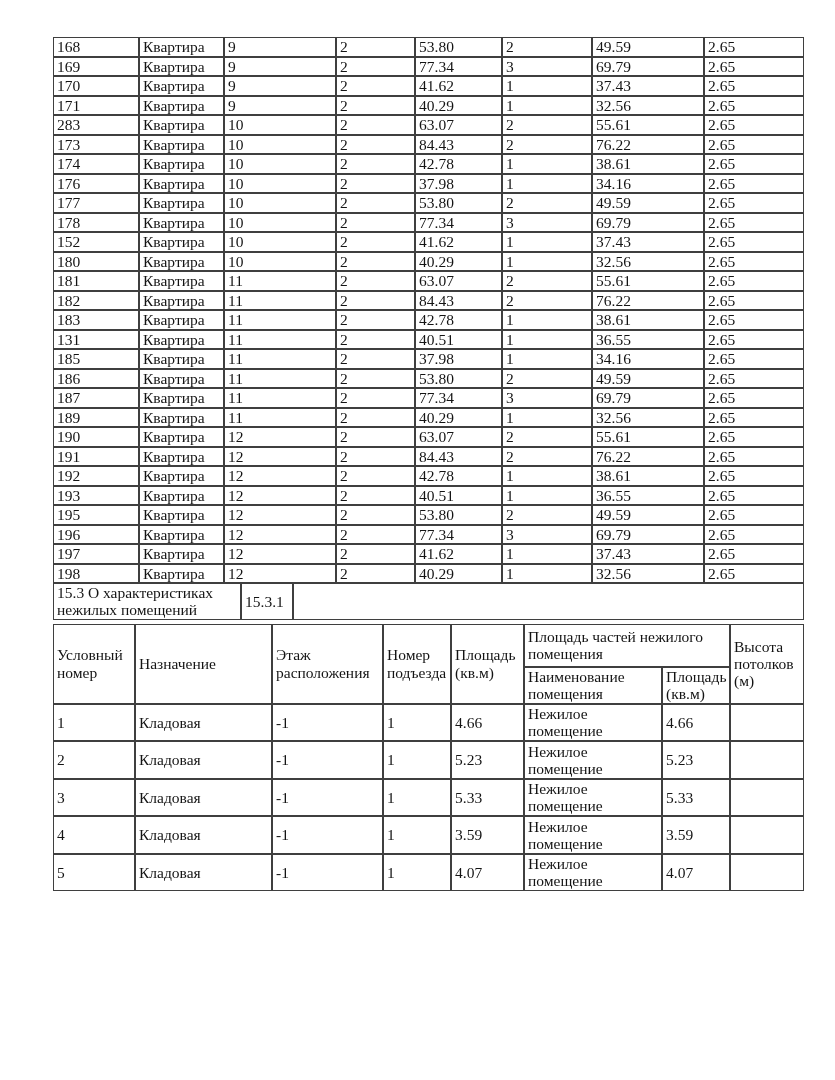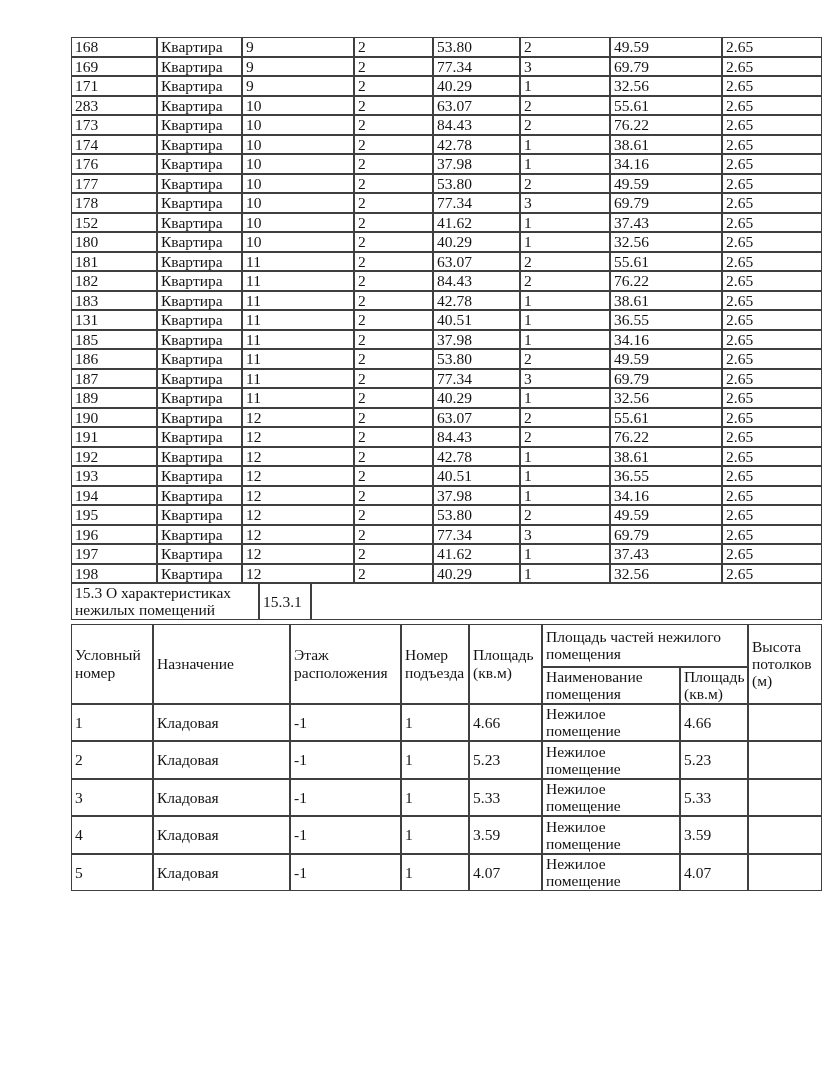--- a/index.html
+++ b/index.html
@@ -7,21 +7,21 @@
     padding: 0;
     background: #ffffff;
     width: 835px;
     height: 1080px;
     overflow: hidden;
     font-family: "Liberation Serif", "DejaVu Serif", serif;
     color: #141414;
   }
   .page {
     position: absolute;
-    left: 48px;
+    left: 30px;
     top: 37px;
     width: 751px;
     padding-left: 23px;
   }
   table {
     border-collapse: separate;
     border-spacing: 0;
     table-layout: fixed;
     width: 751px;
     font-size: 15.5px;
@@ -79,20 +79,30 @@
         <td>169</td>
         <td>Квартира</td>
         <td>9</td>
         <td>2</td>
         <td>77.34</td>
         <td>3</td>
         <td>69.79</td>
         <td>2.65</td>
       </tr>
         <tr>
+        <td>170</td>
+        <td>Квартира</td>
+        <td>9</td>
+        <td>2</td>
+        <td>41.62</td>
+        <td>1</td>
+        <td>37.43</td>
+        <td>2.65</td>
+      </tr>
+        <tr>
         <td>171</td>
         <td>Квартира</td>
         <td>9</td>
         <td>2</td>
         <td>40.29</td>
         <td>1</td>
         <td>32.56</td>
         <td>2.65</td>
       </tr>
         <tr>
@@ -286,30 +296,20 @@
         <td>2.65</td>
       </tr>
         <tr>
         <td>193</td>
         <td>Квартира</td>
         <td>12</td>
         <td>2</td>
         <td>40.51</td>
         <td>1</td>
         <td>36.55</td>
-        <td>2.65</td>
-      </tr>
-        <tr>
-        <td>194</td>
-        <td>Квартира</td>
-        <td>12</td>
-        <td>2</td>
-        <td>37.98</td>
-        <td>1</td>
-        <td>34.16</td>
         <td>2.65</td>
       </tr>
         <tr>
         <td>195</td>
         <td>Квартира</td>
         <td>12</td>
         <td>2</td>
         <td>53.80</td>
         <td>2</td>
         <td>49.59</td>

